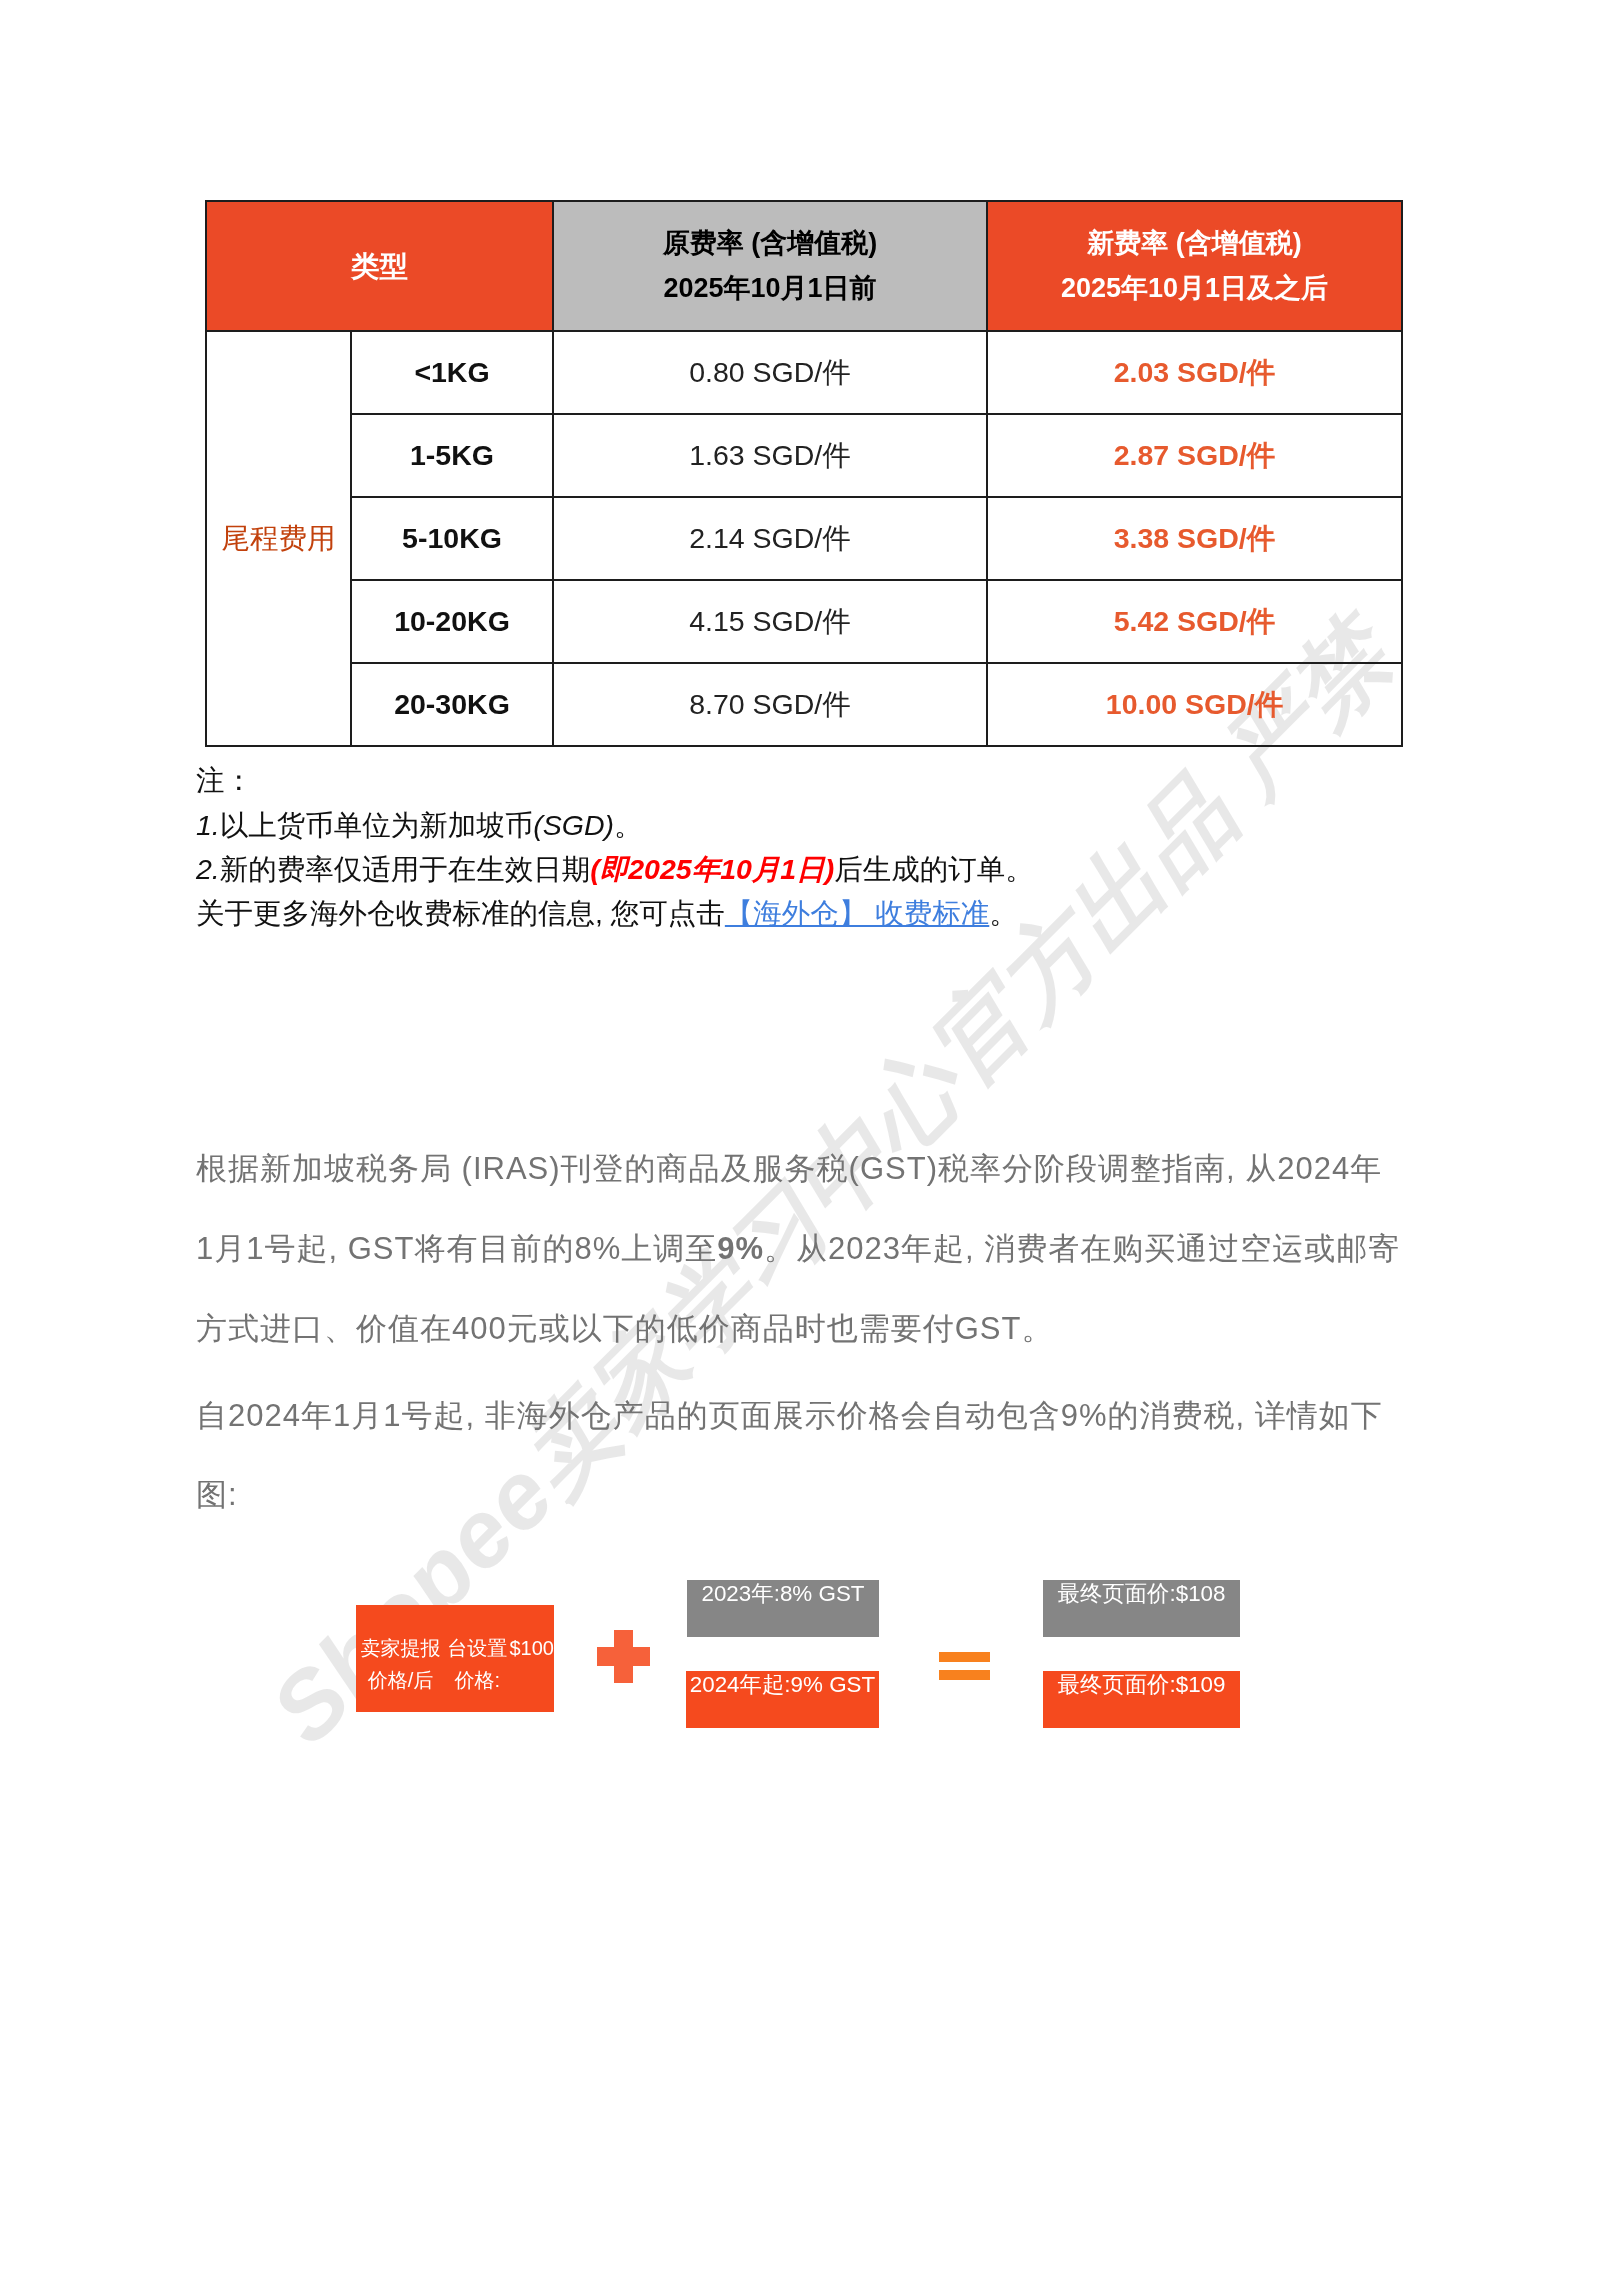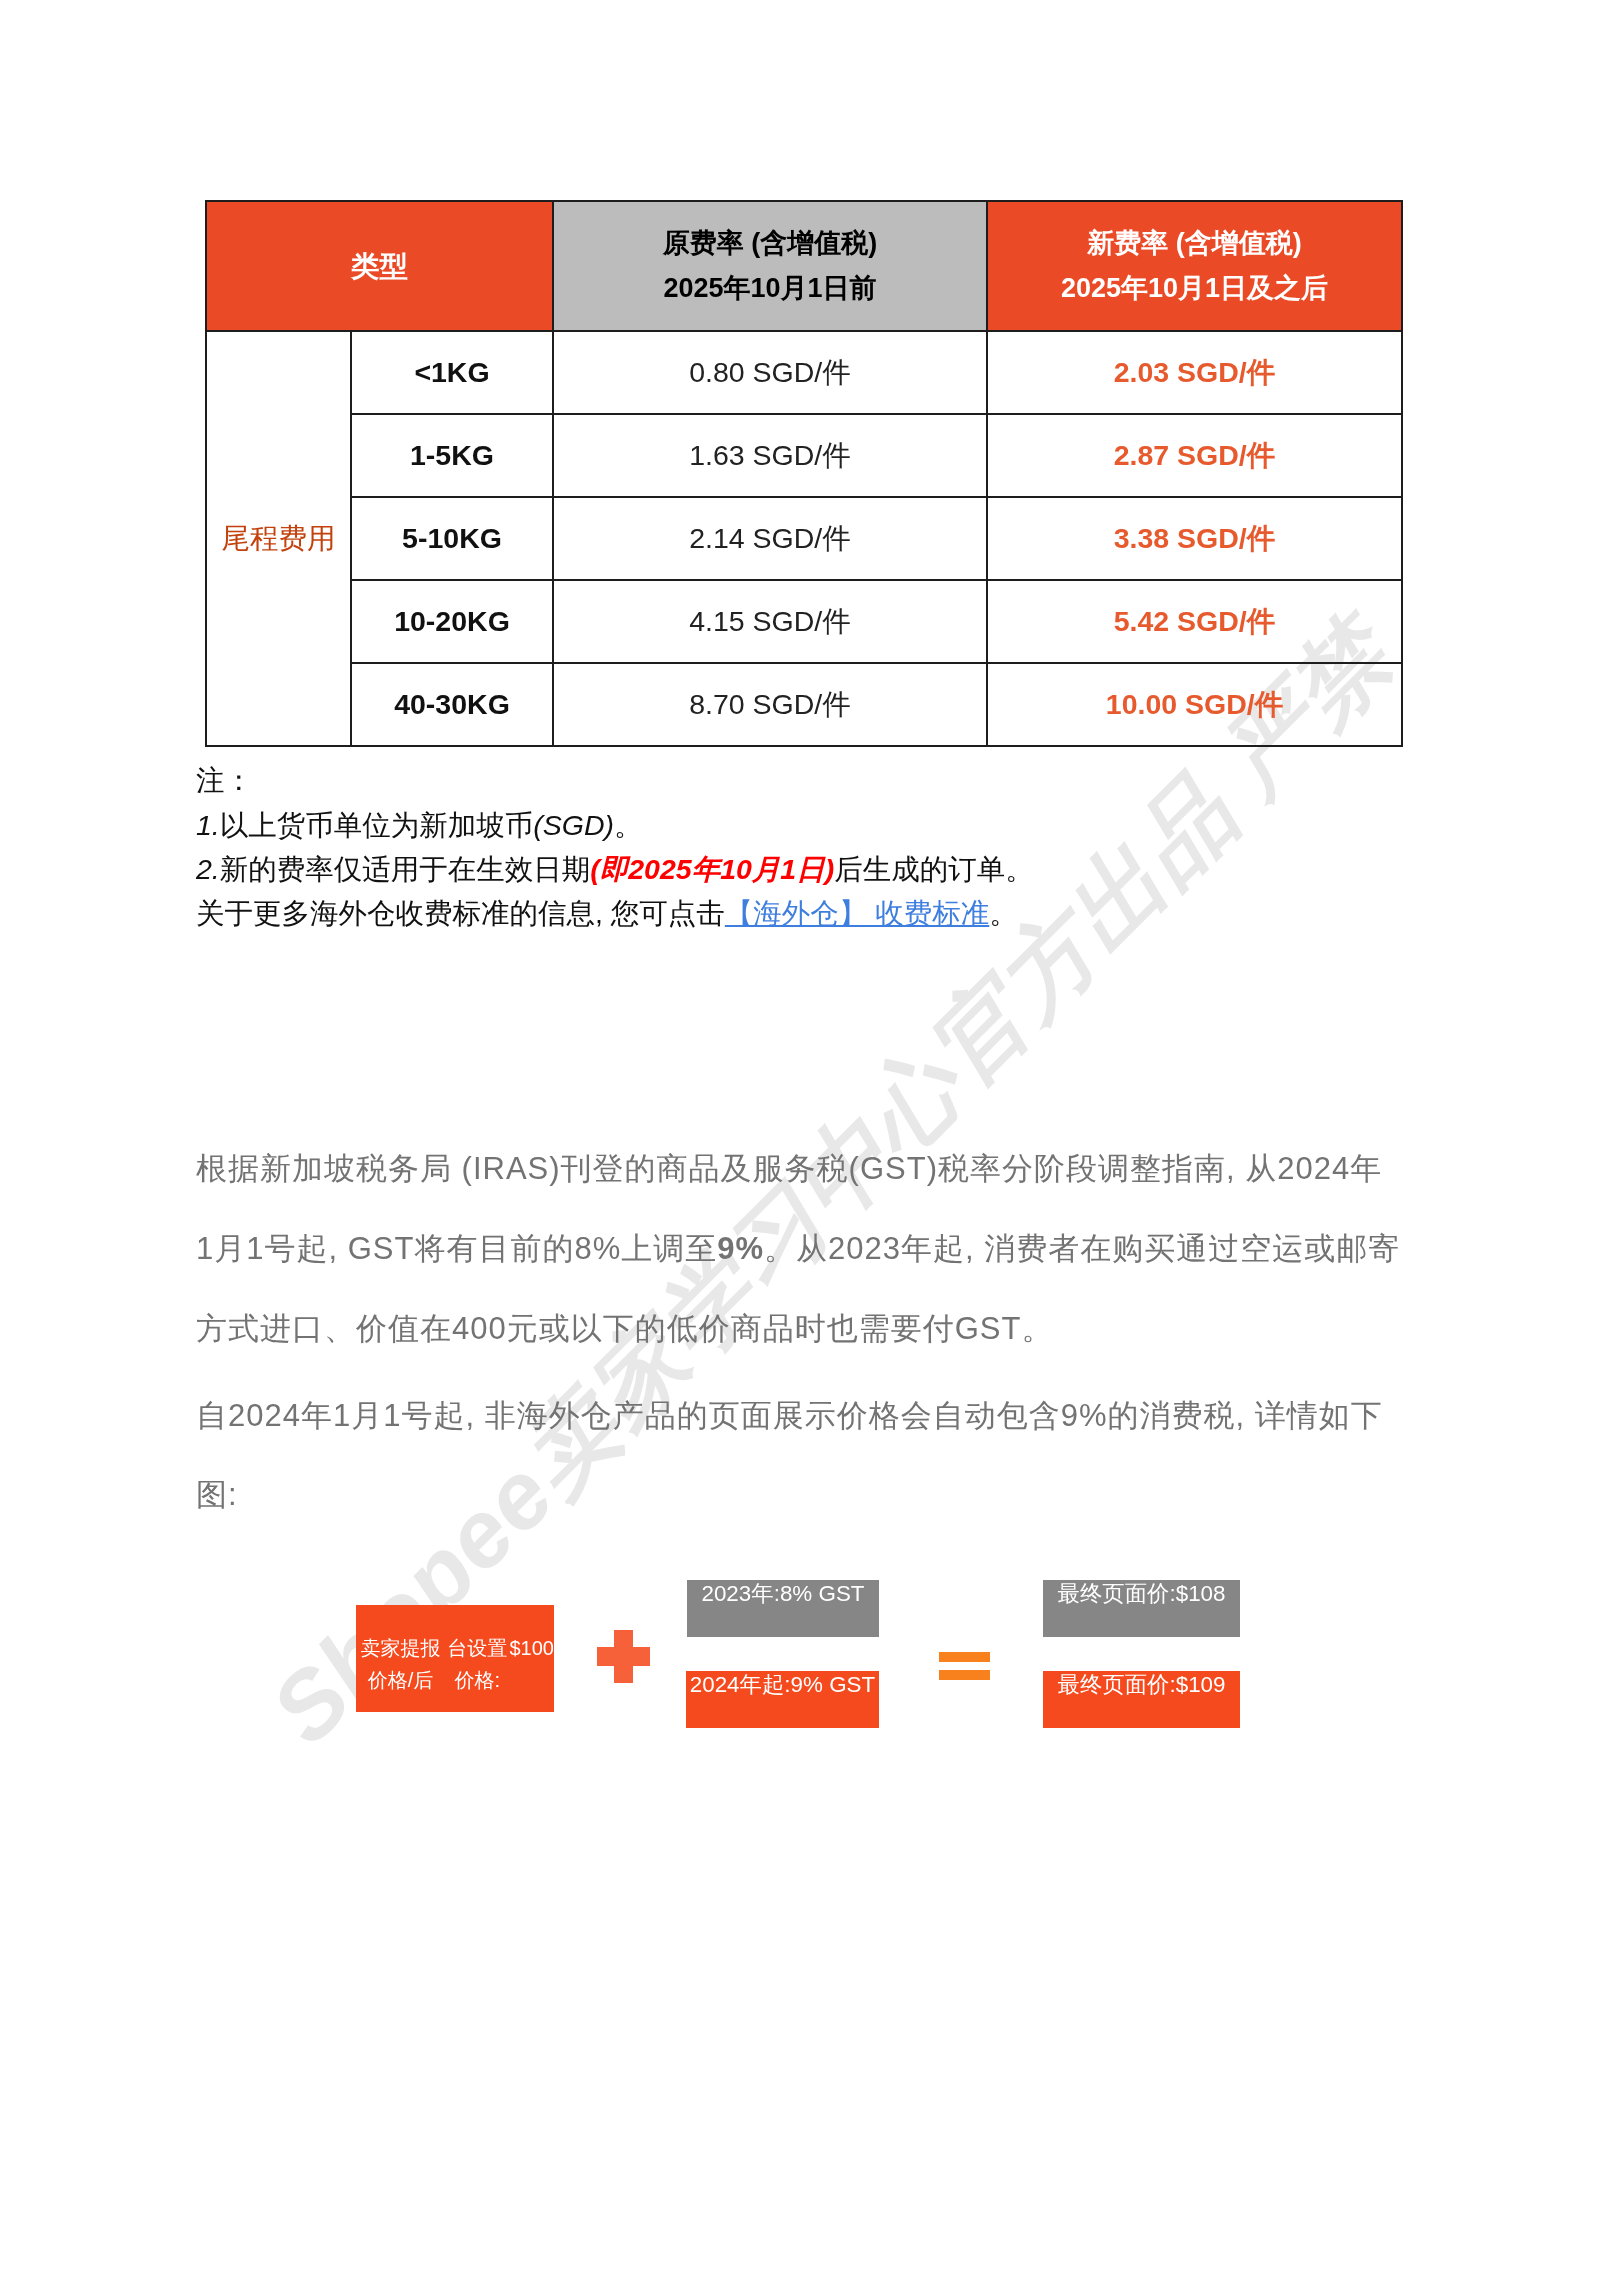--- a/index.html
+++ b/index.html
@@ -106,21 +106,21 @@
         <td class="wt">5-10KG</td>
         <td class="old-rate">2.14 SGD/件</td>
         <td class="new-rate">3.38 SGD/件</td>
       </tr>
       <tr>
         <td class="wt">10-20KG</td>
         <td class="old-rate">4.15 SGD/件</td>
         <td class="new-rate">5.42 SGD/件</td>
       </tr>
       <tr>
-        <td class="wt">40-30KG</td>
+        <td class="wt">20-30KG</td>
         <td class="old-rate">8.70 SGD/件</td>
         <td class="new-rate">10.00 SGD/件</td>
       </tr>
     </tbody>
   </table>
 
   <div class="tline" style="top:761px">注：</div>
 
   <div class="tline" style="top:806px"><span class="it">1.</span><span>以上货币单位为新加坡币</span><span class="it">(SGD)</span><span>。</span></div>
 

